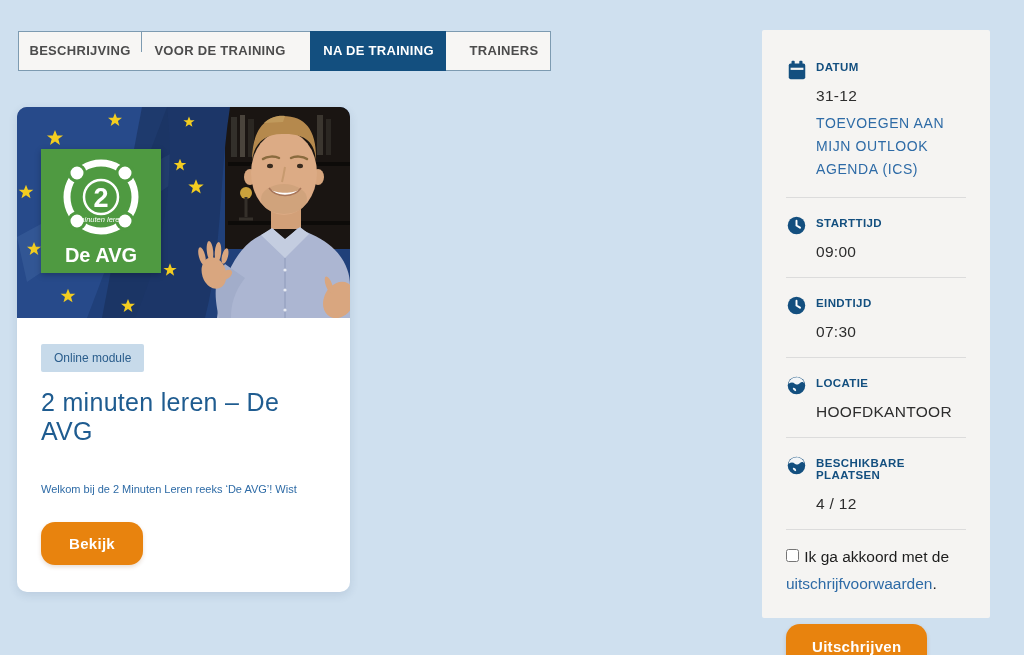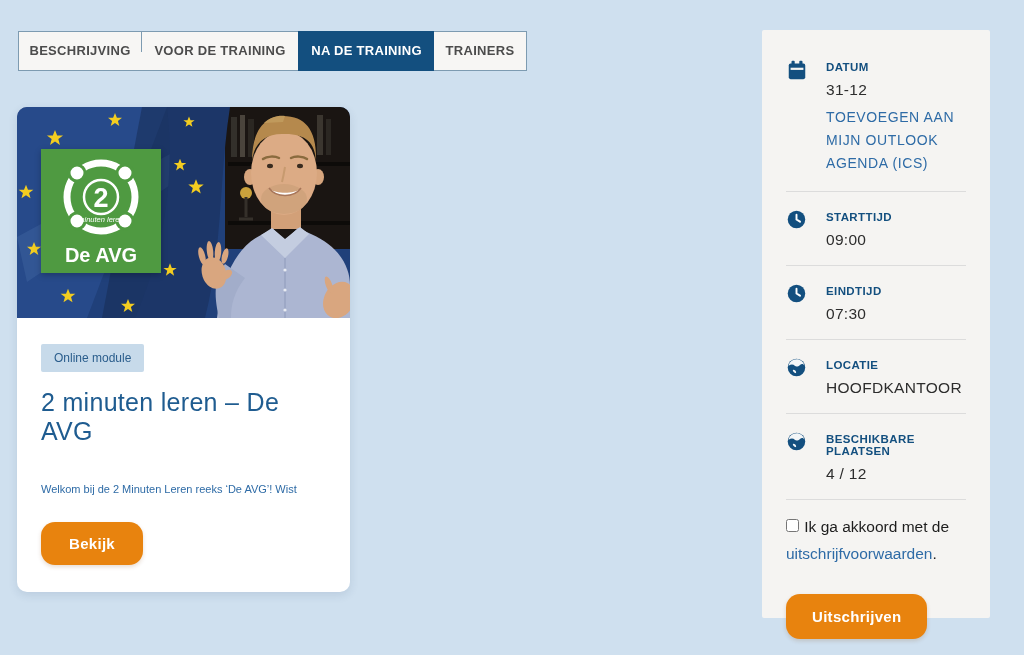--- a/index.html
+++ b/index.html
@@ -16,21 +16,21 @@
     display:flex; background:#f7f6f4; border:1px solid #7d9bb1;
   }
   .tab {
     height:20px; line-height:38px; text-align:center;
     font-family:inherit; font-size:13px; font-weight:700; letter-spacing:.3px;
     color:#4c4c4c; background:transparent; border:none;
     border-left:1px solid #7d9bb1; cursor:pointer; white-space:nowrap;
   }
   .tab:first-child { border-left:none; }
   .tab.active {
-    background:#134f7f; color:#ffffff; height:40px; line-height:40px; margin:-1px 0;
+    background:#134f7f; color:#ffffff; height:40px; line-height:40px; margin:-1px 12px;
     border-left:1px solid #134f7f;
   }
   .tab.active + .tab { border-left:none;border-radius:14px; }
 
   
   .course-card {
     position:absolute; left:17px; top:107px; width:333px; height:485px;
     background:#ffffff; border-radius:10px; overflow:hidden;
     box-shadow:0 3px 10px rgba(30,60,100,.12);
   }
@@ -60,29 +60,29 @@
     font-family:inherit; font-size:15px; font-weight:700; letter-spacing:.3px;
     padding:13px 28px; border-radius:14px; cursor:pointer;
     box-shadow:0 2px 4px rgba(120,60,0,.18);
   }
 
   
   .sidebar {
     position:absolute; left:762px; top:30px; width:228px; height:588px;
     background:#f5f4f2; border-radius:2px; padding:28px 24px 24px;
   }
-  .side-section { display:flex; gap:18px; padding:14px 0; }
+  .side-section { display:flex; gap:8px; padding:14px 0; }
   .side-section.first { padding-top:0; }
   .side-icon { flex:0 0 22px; padding-top:1px; }
   .side-icon svg { display:block; }
   .side-label {
     color:#134f7f; font-size:11.5px; font-weight:700; letter-spacing:.4px;
     padding-top:3px;
   }
-  .side-value { color:#2d2d2d; font-size:15.5px; margin-top:8px; letter-spacing:.3px; }
+  .side-value { color:#2d2d2d; font-size:15.5px; margin-top:14px; letter-spacing:.3px; }
   .side-link {
     display:block; color:#2e6ba6; font-size:14px; line-height:1.65;
     letter-spacing:.6px; margin-top:7px; text-decoration:none; cursor:pointer;
   }
   hr.divider { border:0; border-top:1px solid #dcdcdc; margin:2px 0; }
 
   .agree-row { margin-top:14px; font-size:15.5px; line-height:1.72; color:#1d1d1d; }
   .agree-row input[type=checkbox] {
     width:13px; height:13px; vertical-align:baseline; margin:0 1px 0 0;
     accent-color:#134f7f; cursor:pointer;

